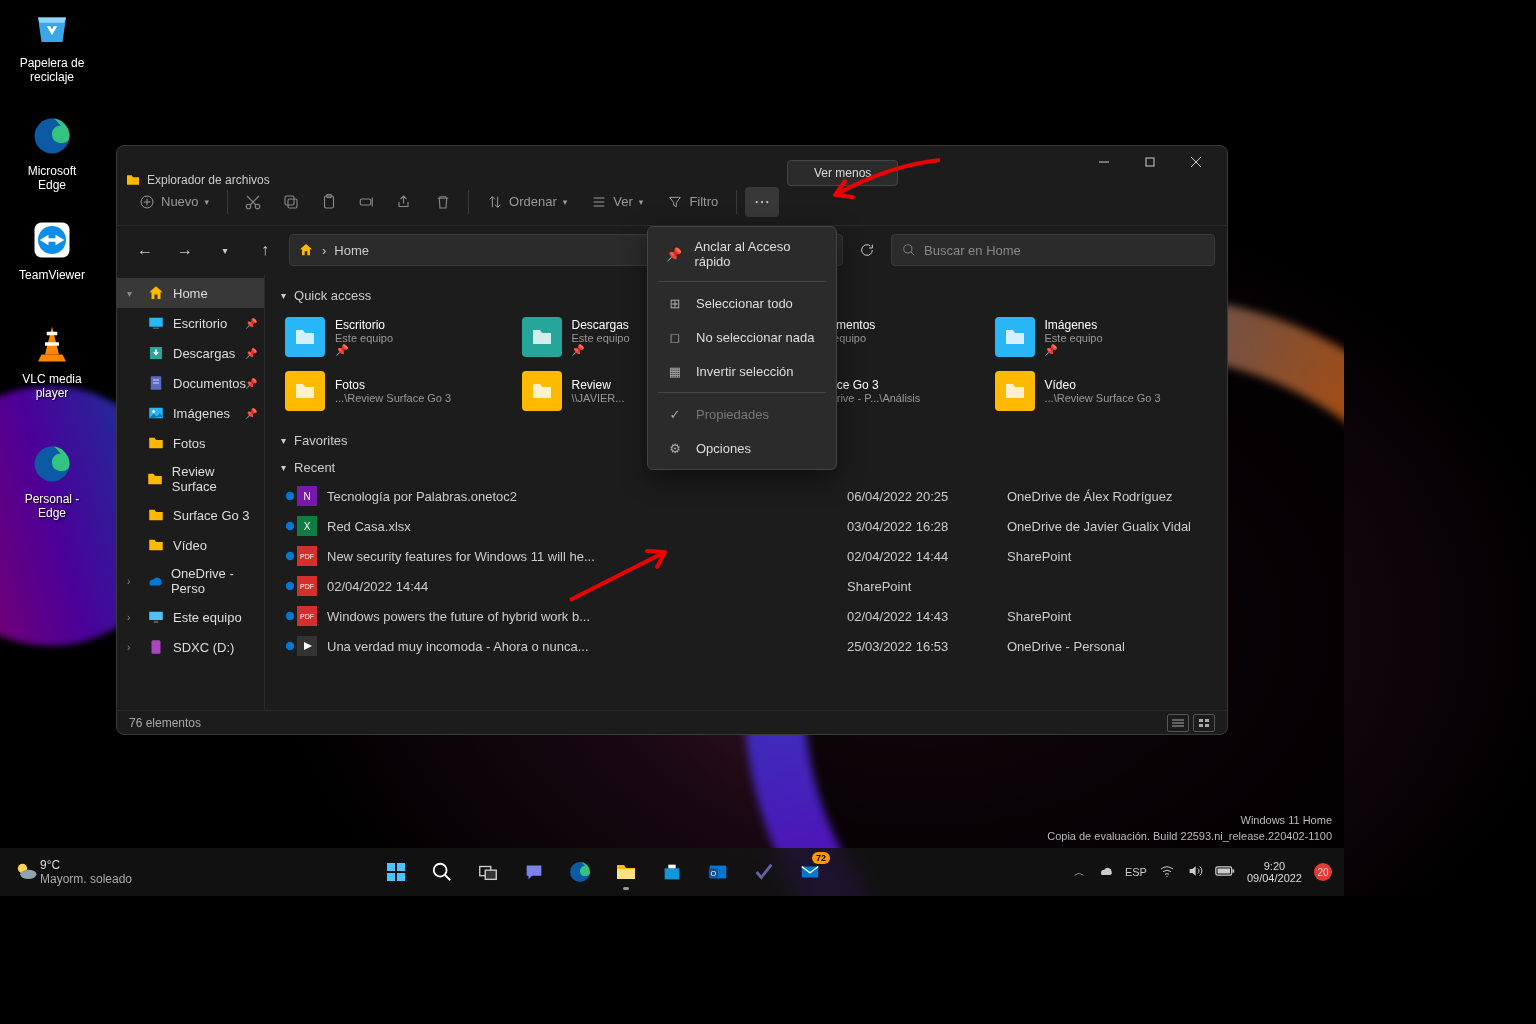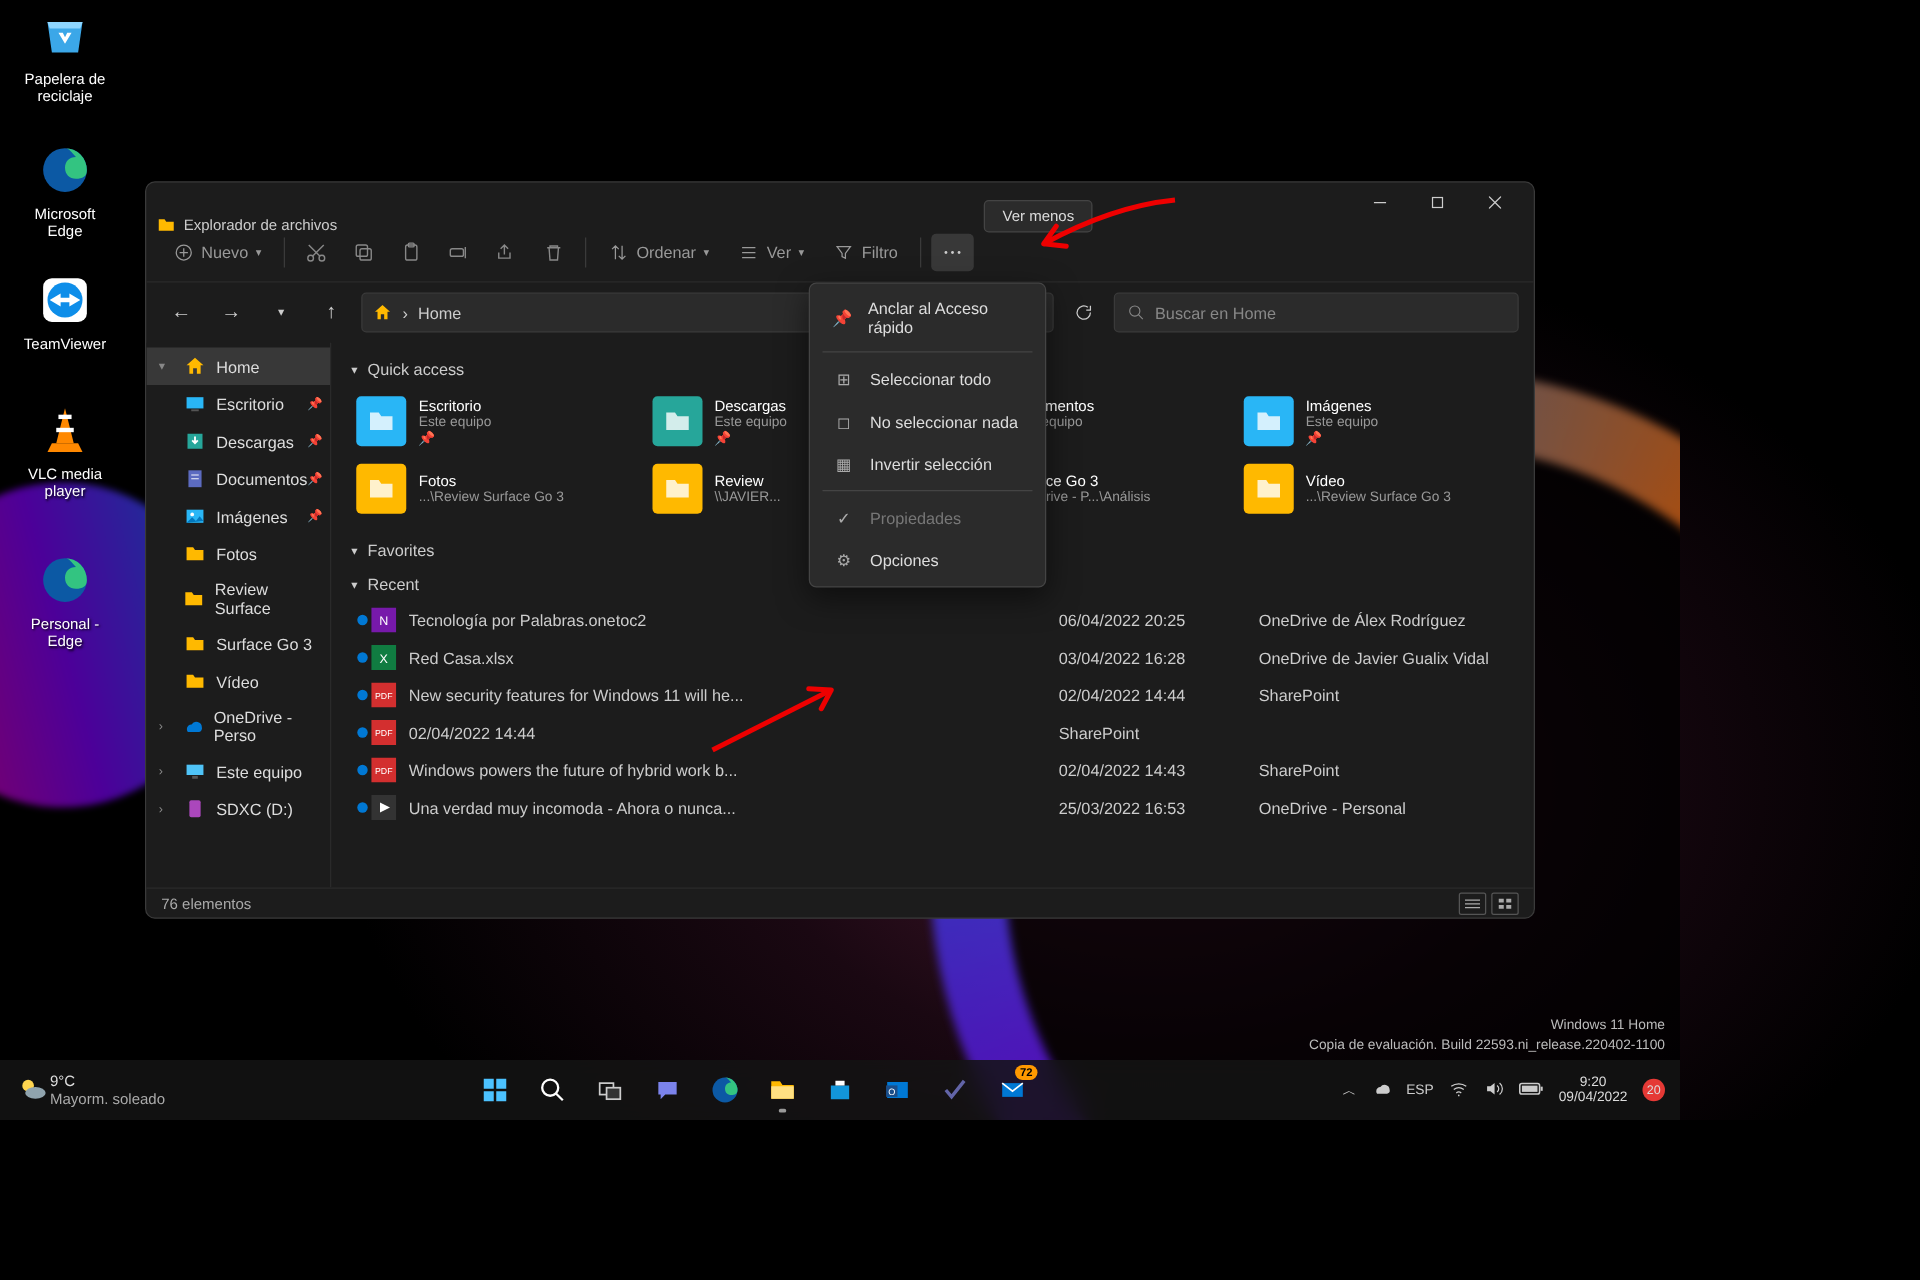--- a/index.html
+++ b/index.html
@@ -63,21 +63,21 @@
 .qa-txt .n { color:#fff;}
 .qa-txt .s { color:#999; font-size:11px;}
 .qa-txt .p { color:#888; font-size:11px;}
 .fav-empty { text-align:center; color:#999; font-size:13px; padding: 10px 0 14px;}
 .recent-row { display:grid; grid-template-columns: 32px 1fr 150px 200px; gap:10px; align-items:center; font-size:13px; color:#ccc; padding: 5px 4px; cursor:pointer;}
 .recent-row .rico { width:20px; height:20px;}
 .statusbar { height:24px; border-top:1px solid #2a2a2a; display:flex; align-items:center; justify-content:space-between; padding:0 12px; font-size:12px; color:#aaa;}
 .viewbtns { display:flex; gap:4px;}
 .viewbtn { width:22px; height:18px; border:1px solid #555; border-radius:2px; display:flex; align-items:center; justify-content:center; cursor:pointer;}
 
-.tooltip { position:absolute; background:#2b2b2b; border:1px solid #444; padding:5px 14px; font-size:12px; color:#ddd; border-radius:4px; z-index:20;}
+.tooltip { position:absolute; background:#2b2b2b; border:1px solid #444; padding:5px 26px; font-size:12px; color:#ddd; border-radius:4px; z-index:20;}
 
 .ctxmenu { position:absolute; background:#2b2b2b; border:1px solid #444; border-radius:6px; padding:4px; z-index:15; box-shadow:0 8px 24px rgba(0,0,0,.5);}
 .ctxitem { display:flex; align-items:center; gap:12px; padding:8px 14px; font-size:13px; color:#ddd; cursor:pointer; border-radius:4px;}
 .ctxitem.disabled { color:#777;}
 .ctxsep { height:1px; background:#444; margin:4px 6px;}
 .ctxico { width:18px; height:18px; display:flex; align-items:center; justify-content:center; color:#aaa;}
 
 .arrow { position:absolute; z-index:30; stroke:#e00; stroke-width:4; fill:none;}
 
 .taskbar { position:absolute; bottom:0; left:0; right:0; height:48px; background:rgba(20,20,20,.85); backdrop-filter:blur(10px); display:flex; align-items:center; justify-content:space-between; padding:0 12px;}

